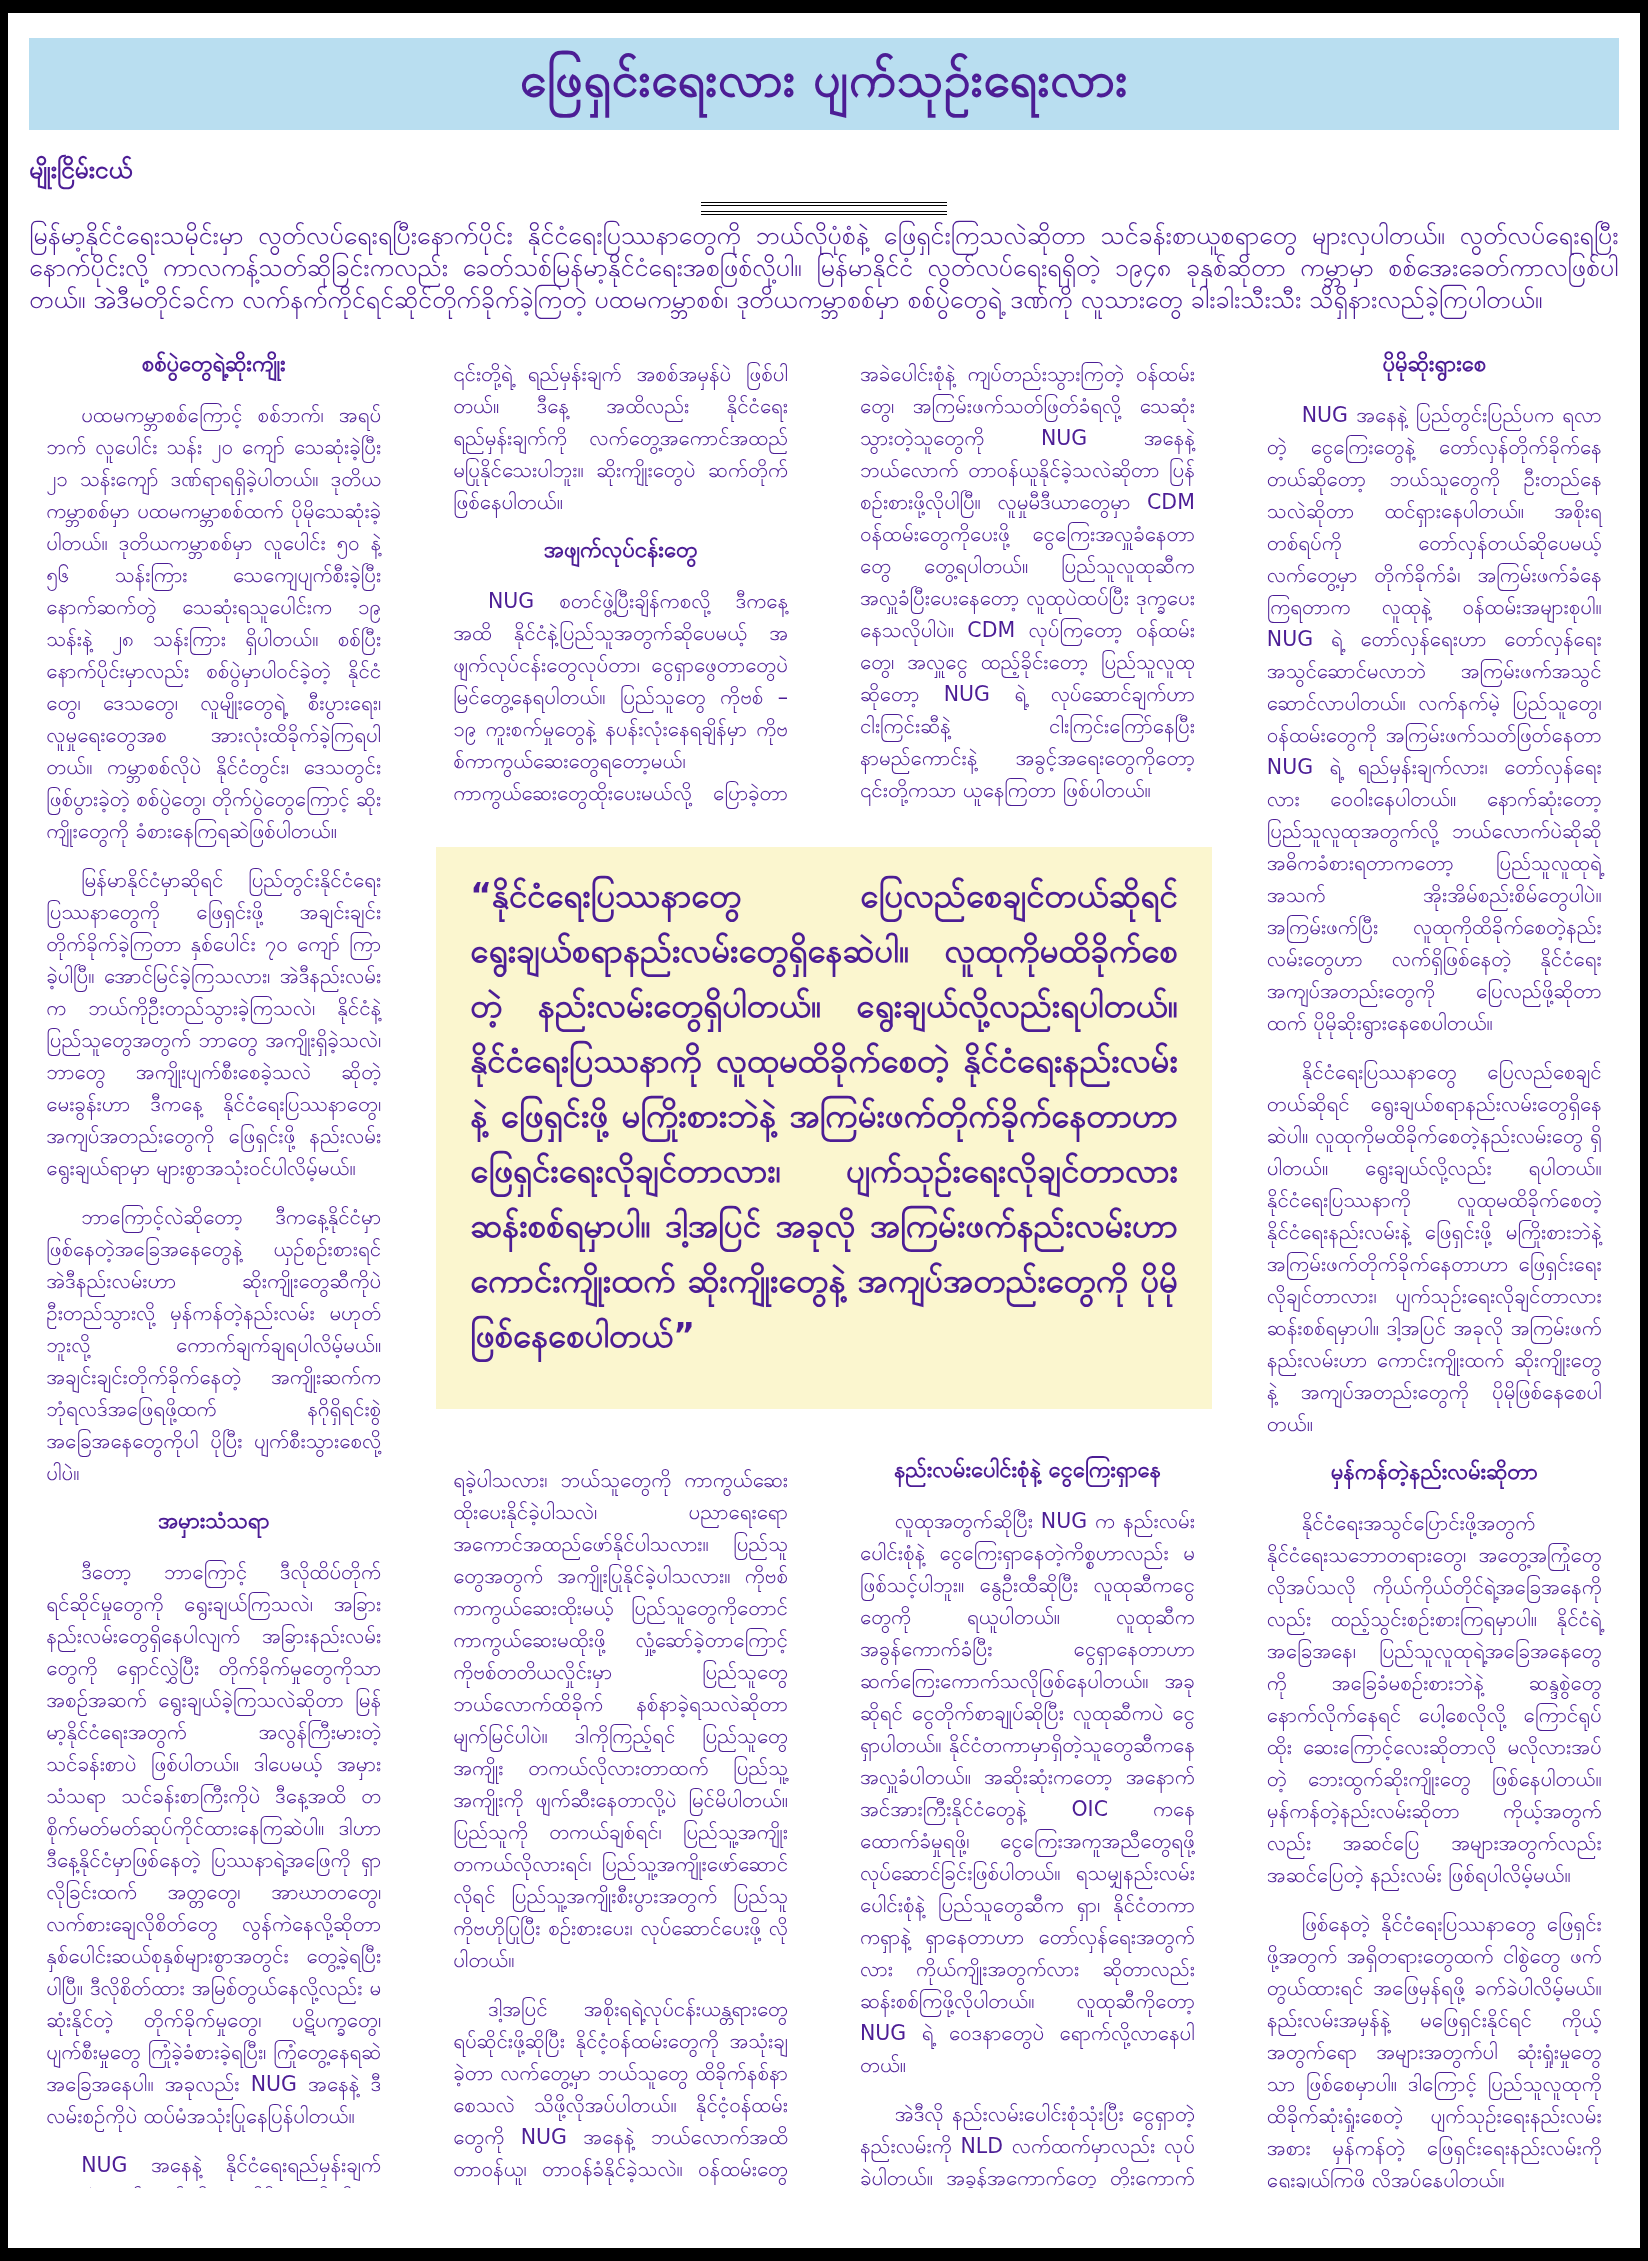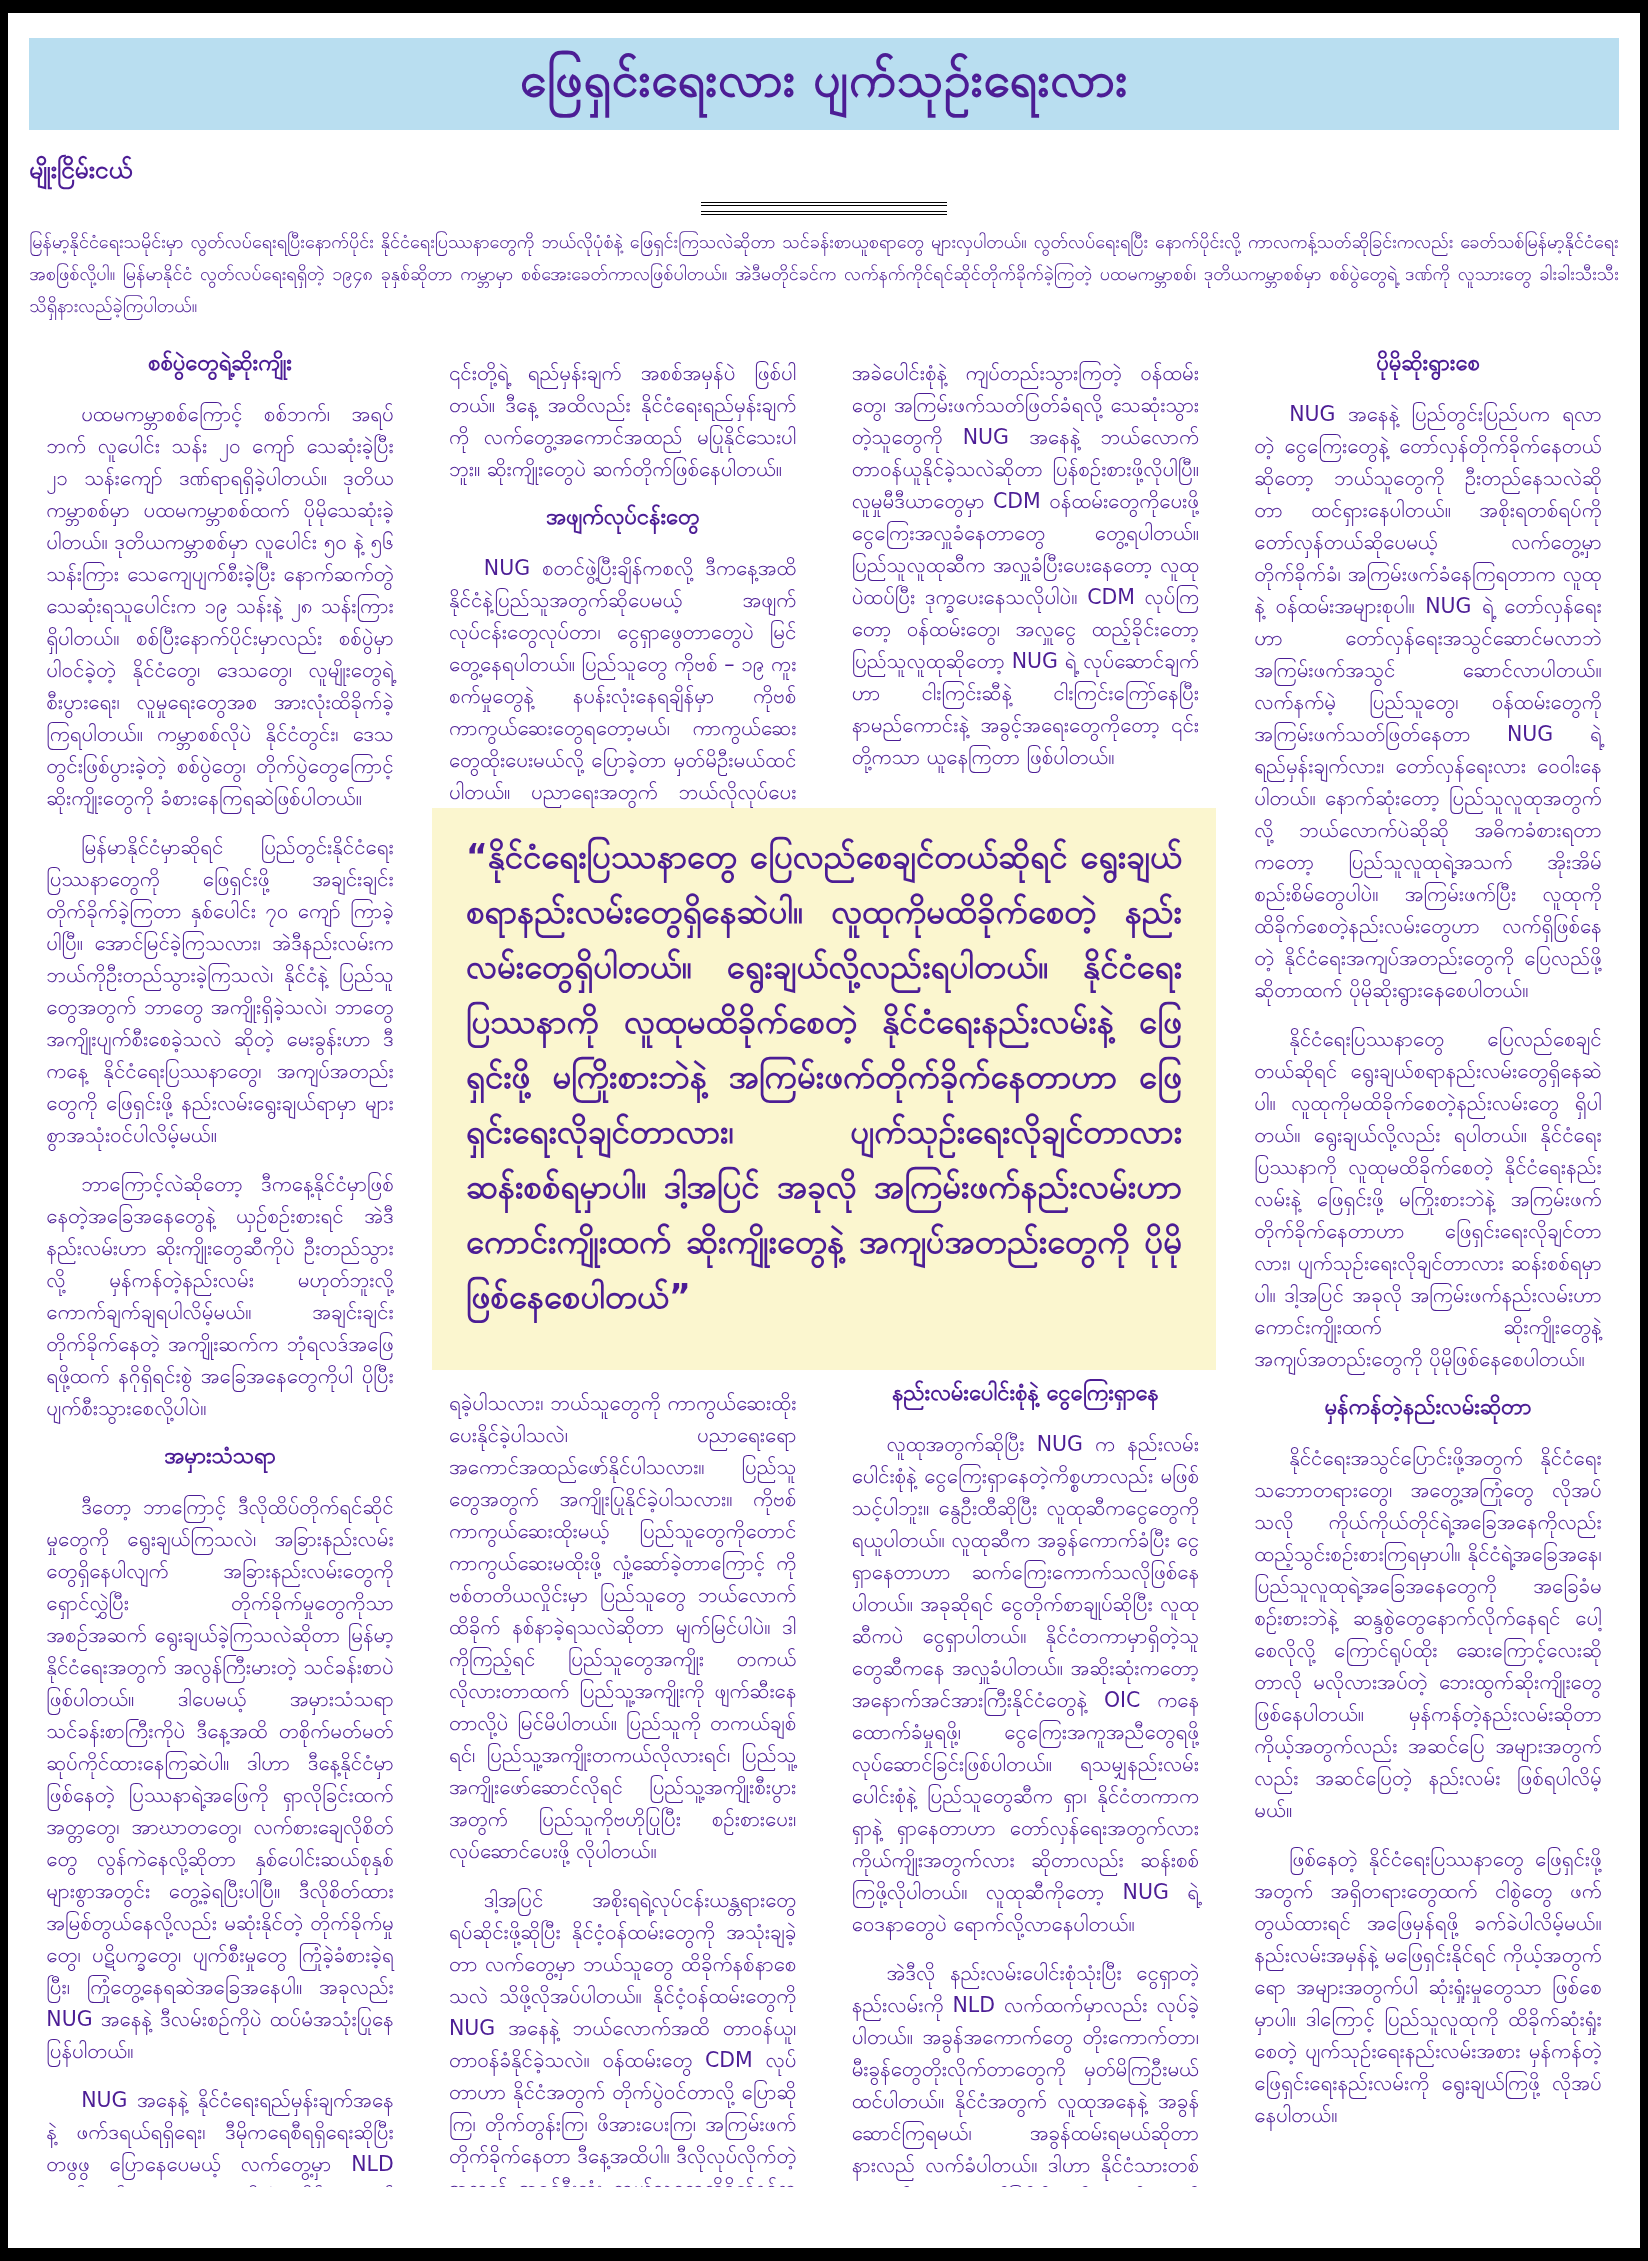--- a/index.html
+++ b/index.html
@@ -34,33 +34,34 @@
     font-size:24.6px;
     font-weight:bold;
   }
   .byline-rule{
     width:246px;height:4.9px;
     margin:11.5px auto 0 auto;
     border-top:4.1px double #000;
     border-bottom:4.1px double #000;
   }
   .intro{
-    margin-top:11px;
-    font-size:18px;
+    margin-top:5px;
+    font-size:25px;
     line-height:32px;
     text-align:justify;
   }
   .body-grid{
     margin-top:14.8px;
     display:grid;
     grid-template-columns:repeat(4,1fr);
     grid-template-rows:468px 562px 1fr;
     column-gap:21.3px;
     height:1847px;
     overflow:hidden;
+    gap:38px;
   }
   .cell{overflow:hidden;}
   .col1{grid-column:1;grid-row:1/4;}
   .col2top{grid-column:2;grid-row:1;}
   .col3top{grid-column:3;grid-row:1;}
   .col4{grid-column:4;grid-row:1/4;}
   .quote-cell{grid-column:2/4;grid-row:2;}
   .col2bot{grid-column:2;grid-row:3;}
   .col3bot{grid-column:3;grid-row:3;}
   .cell p{

